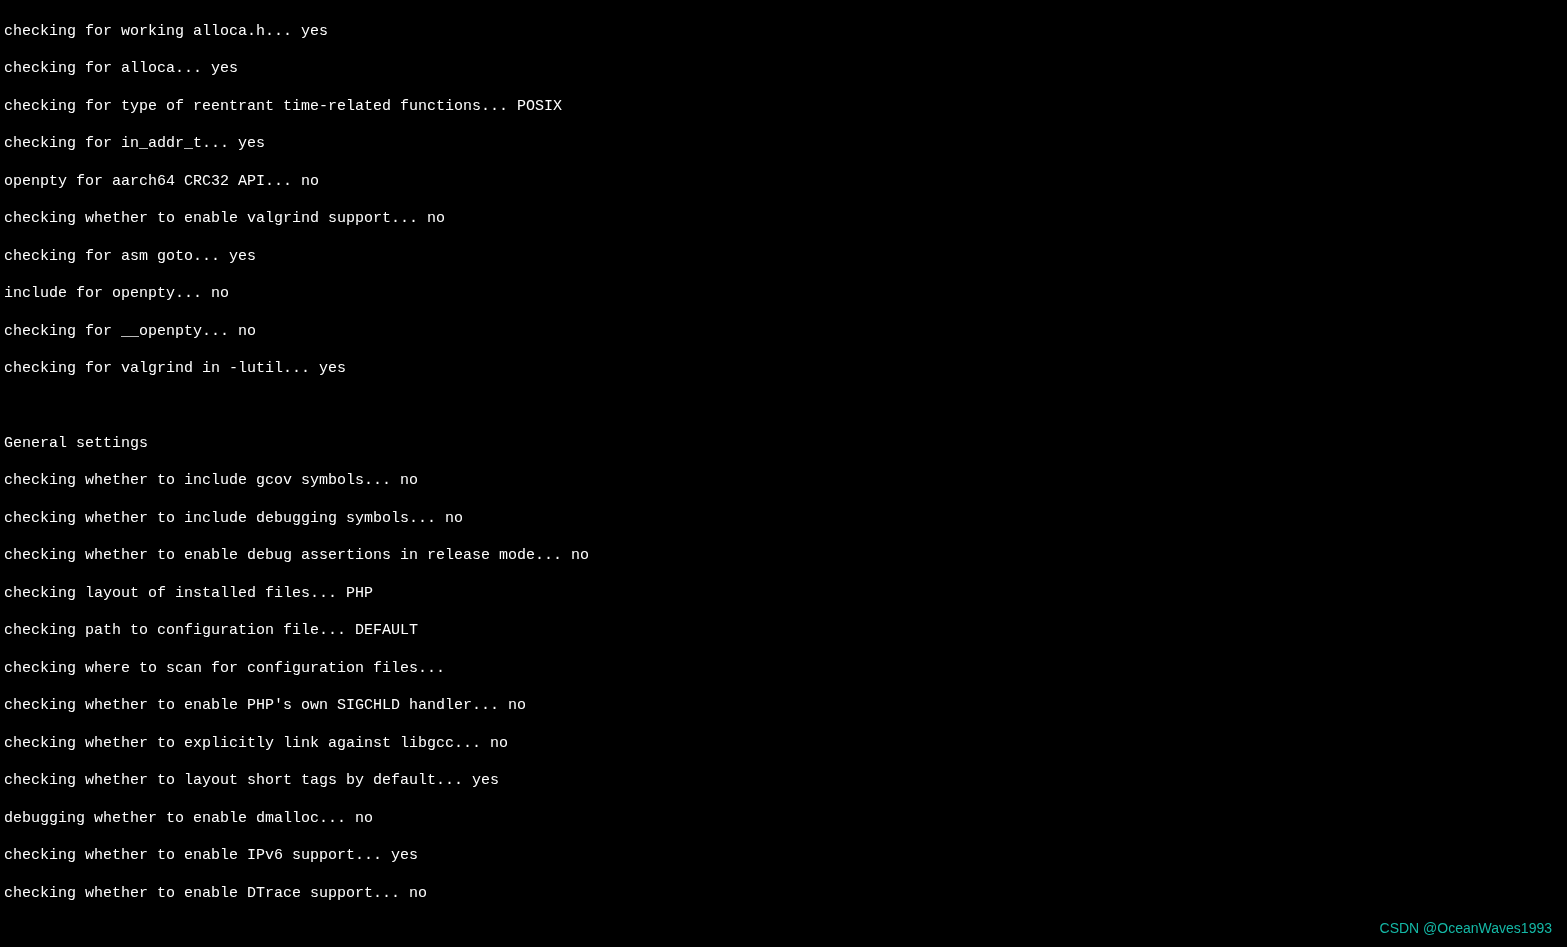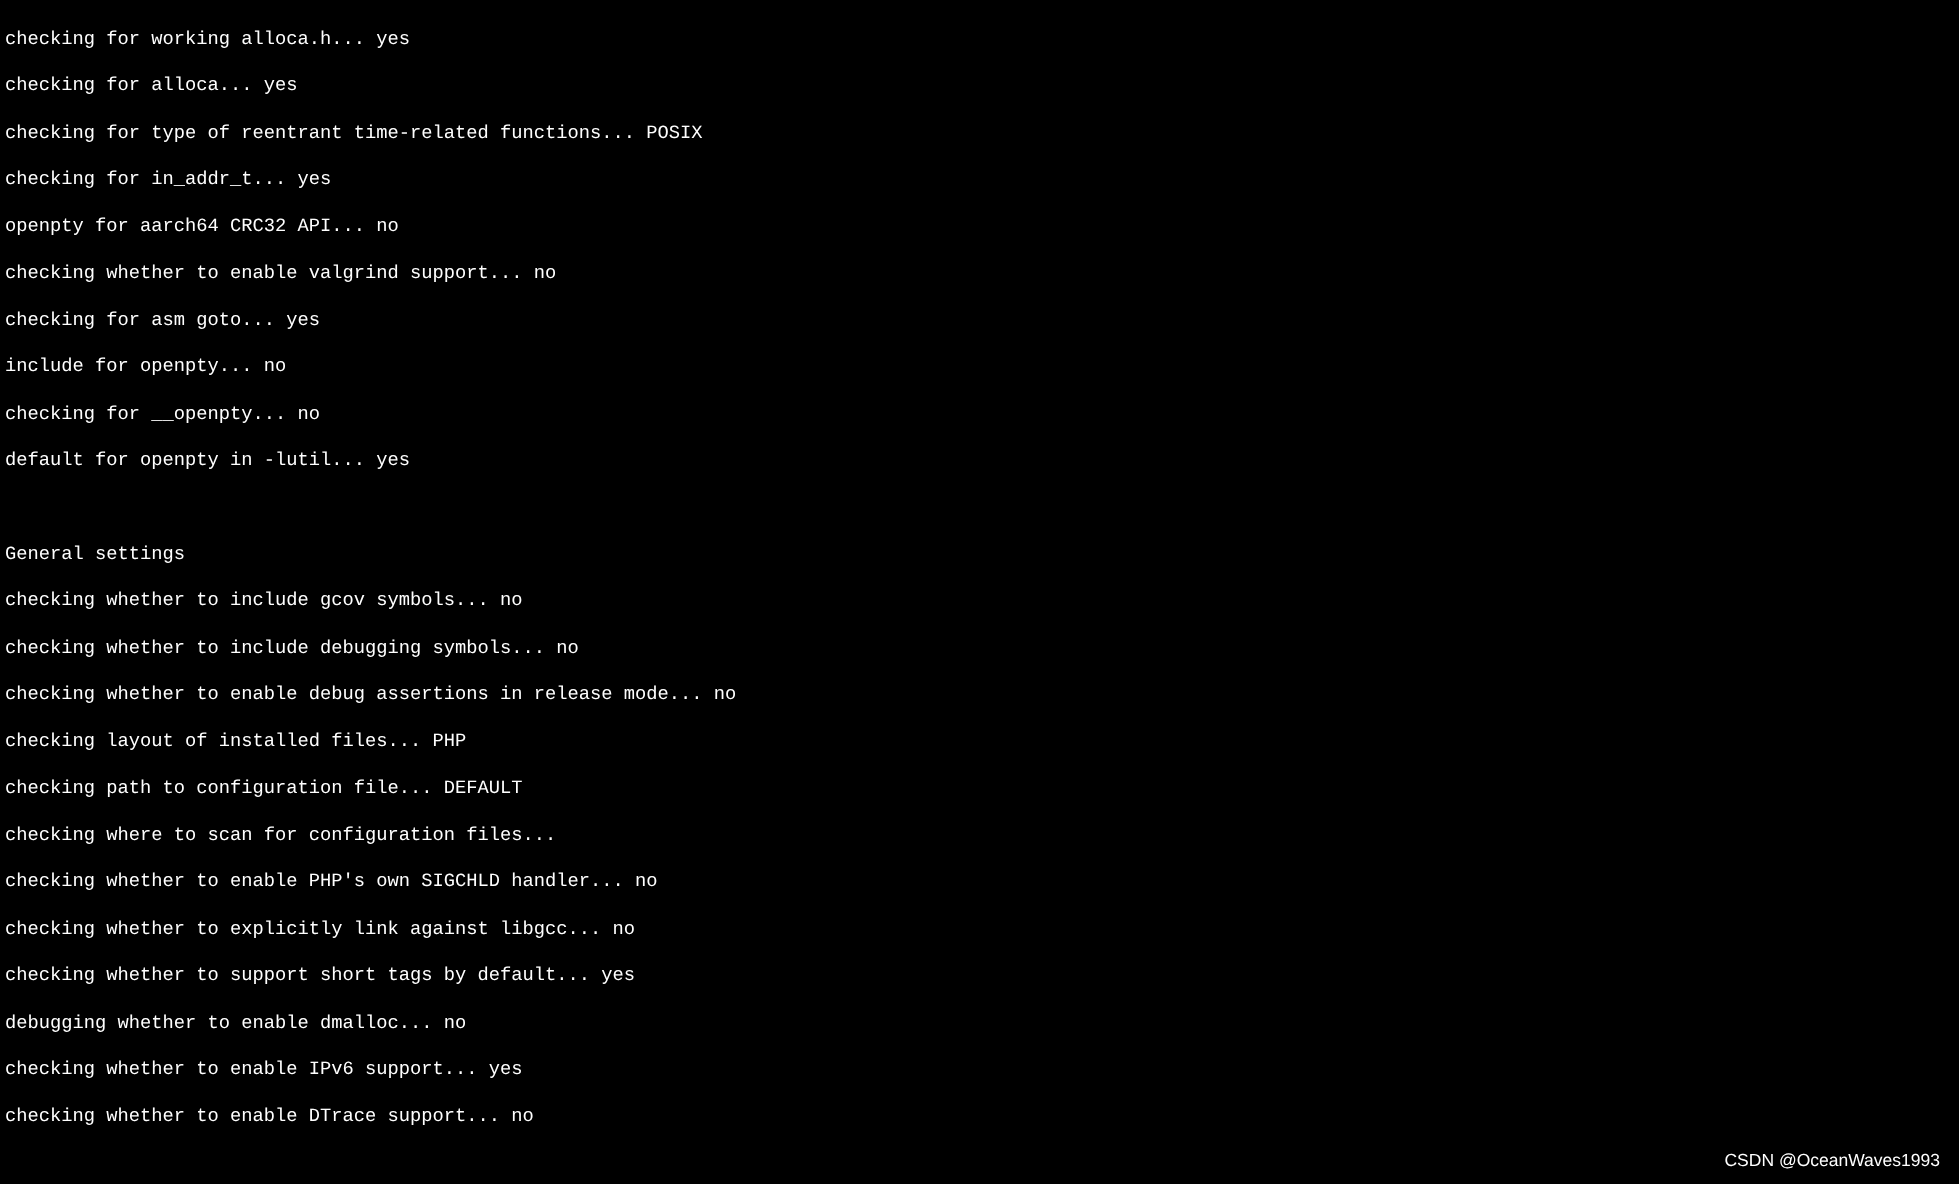--- a/index.html
+++ b/index.html
@@ -25,53 +25,53 @@
     .line {
       display: block;
     }
     .bold {
       font-weight: normal;
     }
     .watermark {
       position: absolute;
       bottom: 10px;
       right: 15px;
-      color: #ffffff;
+      color: #14b8a6;
       font-family: Arial, sans-serif;
       font-size: 14px;
     }
     .spacer {
       height: 18px;
     }
   </style>
 </head>
 <body>
 
 <div class="terminal">
 <span class="line">checking for working alloca.h... yes</span>
 <span class="line">checking for alloca... yes</span>
 <span class="line">checking for type of reentrant time-related functions... POSIX</span>
 <span class="line">checking for in_addr_t... yes</span>
 <span class="line">openpty for aarch64 CRC32 API... no</span>
 <span class="line">checking whether to enable valgrind support... no</span>
 <span class="line">checking for asm goto... yes</span>
 <span class="line">include for openpty... no</span>
 <span class="line">checking for __openpty... no</span>
-<span class="line">default for openpty in -lutil... yes</span>
+<span class="line">checking for valgrind in -lutil... yes</span>
 <div class="spacer"></div>
 <span class="line bold">General settings</span>
 <span class="line">checking whether to include gcov symbols... no</span>
 <span class="line">checking whether to include debugging symbols... no</span>
 <span class="line">checking whether to enable debug assertions in release mode... no</span>
 <span class="line">checking layout of installed files... PHP</span>
 <span class="line">checking path to configuration file... DEFAULT</span>
 <span class="line">checking where to scan for configuration files...</span>
 <span class="line">checking whether to enable PHP's own SIGCHLD handler... no</span>
 <span class="line">checking whether to explicitly link against libgcc... no</span>
-<span class="line">checking whether to support short tags by default... yes</span>
+<span class="line">checking whether to layout short tags by default... yes</span>
 <span class="line">debugging whether to enable dmalloc... no</span>
 <span class="line">checking whether to enable IPv6 support... yes</span>
 <span class="line">checking whether to enable DTrace support... no</span>
 
 
 
 
 
 
 

